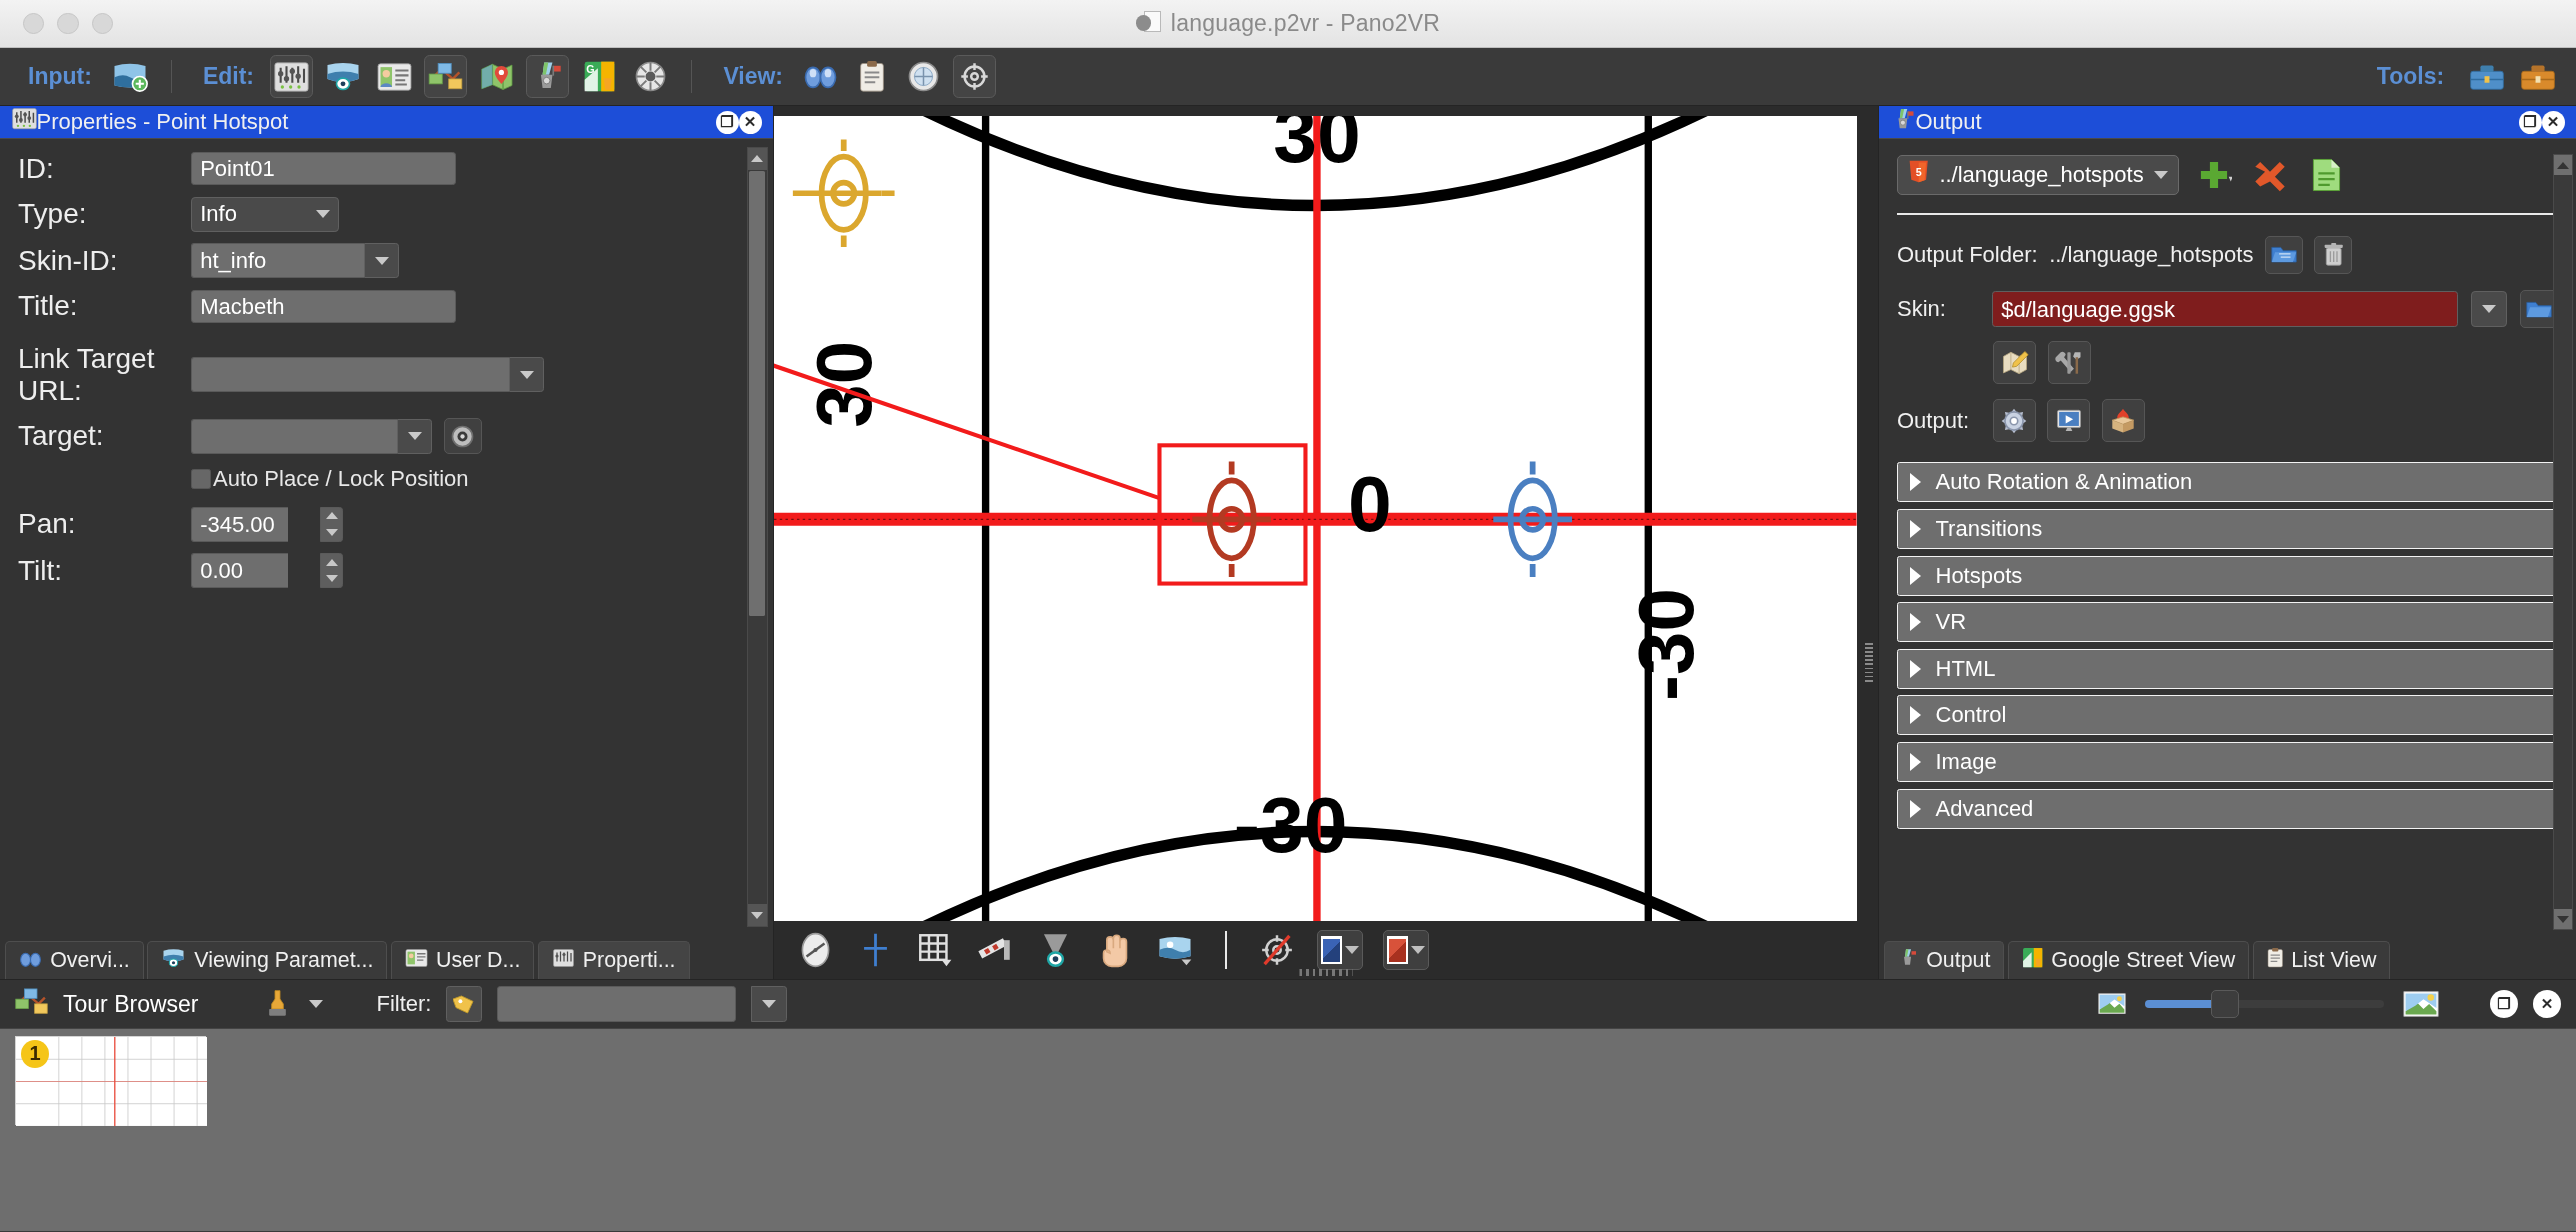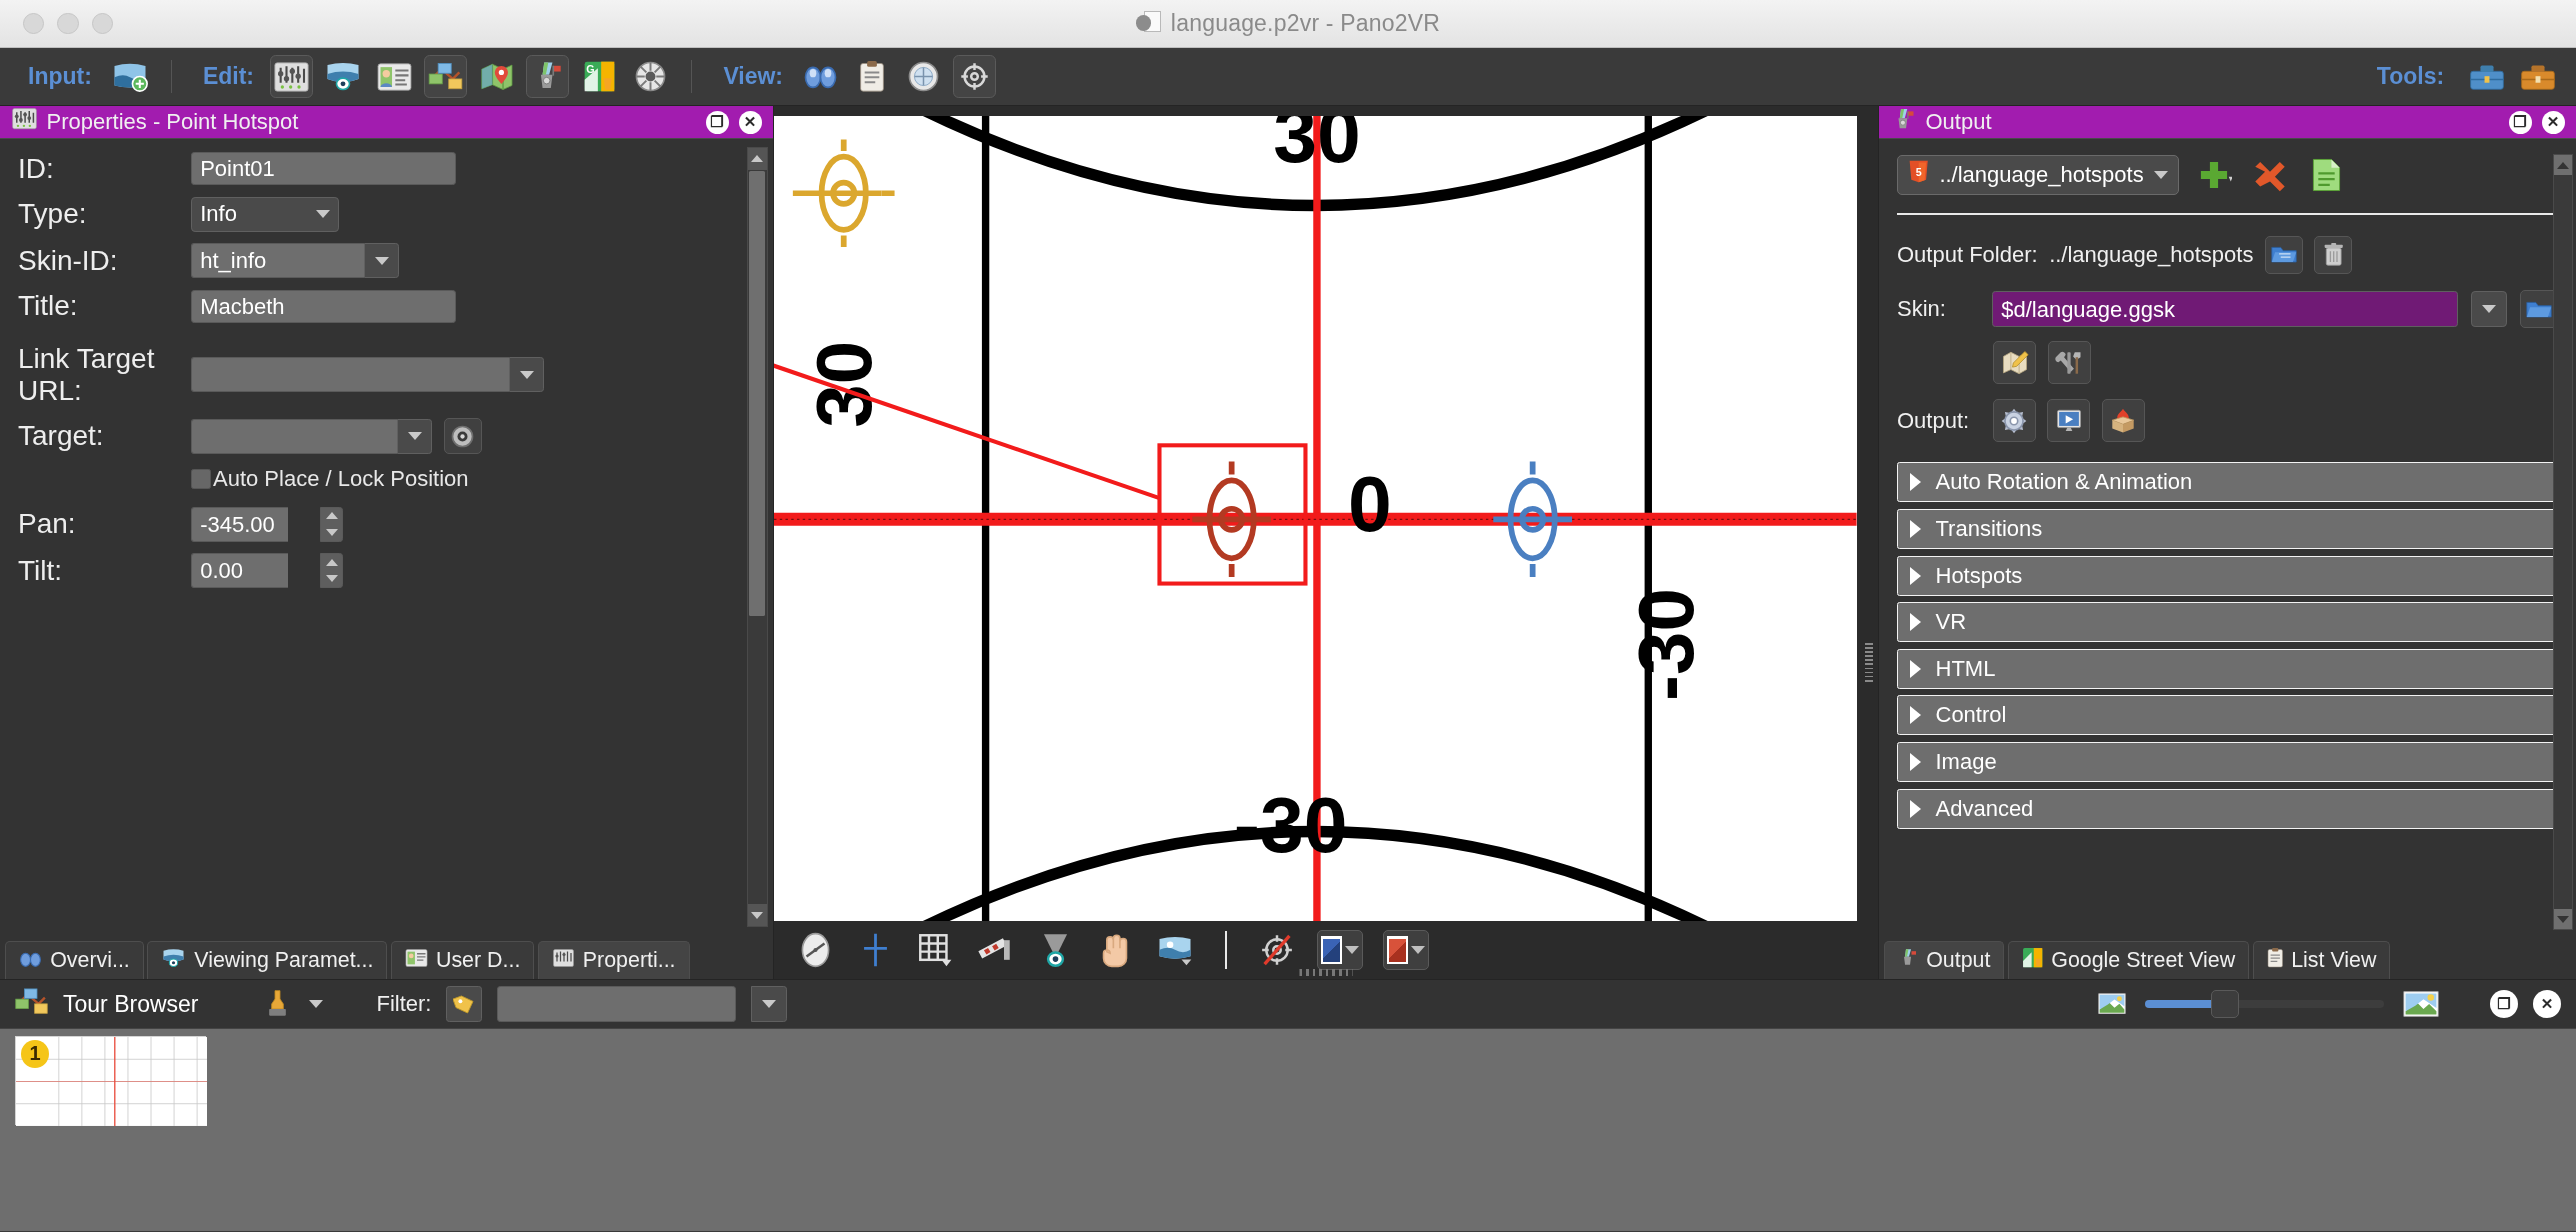--- a/index.html
+++ b/index.html
@@ -44,22 +44,22 @@
   .tb-btn.framed{ border:0.8px solid #5a5a5a; background:#444; }
   .tb-spacer{ flex:1; }
   .tools-label{ color:#5b8fd4;font-weight:bold;font-size:23px;margin-right:13px;}
 
   
   .workspace{ display:flex; height:873px; width:100%; }
 
   
   .left-panel{ width:774px; background:#333; display:flex; flex-direction:column; border-right:0.8px solid #242424;}
   .panel-head{
-    height:33px; display:flex; align-items:center; gap:10px; padding:0 11.5px;
-    background:#a21caf; border-bottom:0.8px solid #4a4a4a;
+    height:33px; display:flex; align-items:center; padding:0 11.5px;
+    background:#1d4ed8; border-bottom:0.8px solid #4a4a4a;
   }
   .panel-head .ptitle{ font-size:22px; color:#f0f0f0; }
   .panel-head .spacer{flex:1;}
   .hdr-btn{ width:23px;height:23px;border-radius:50%;background:#fff;color:#2b2b2b;
             display:flex;align-items:center;justify-content:center;font-size:15px;font-weight:bold;cursor:pointer;}
   .form-area{ flex:1; overflow:hidden; position:relative; padding:13px 0 0 0;}
   .frow{ display:flex; align-items:center; margin-bottom:11.5px; padding-left:18px;}
   .flabel{ width:173px; font-size:28px; color:#eee;}
   .fld{
     background:#6e6e6e;color:#fff;border:0.8px solid #5a5a5a;border-radius:3.3px;
@@ -129,21 +129,21 @@
   .row{ display:flex; align-items:center; gap:15px; }
   .pill{
     background:#4a4a4a;border:0.8px solid #6a6a6a;border-radius:5px;height:40px;
     display:flex;align-items:center;gap:10px;padding:0 10px;color:#fff;font-size:22px;cursor:pointer;
   }
   .iconbtn{ width:41px;height:41px;display:flex;align-items:center;justify-content:center;cursor:pointer;}
   .iconbtn.framed{ background:#404040;border:0.8px solid #565656;border-radius:5px; }
   .hr{ height:1.6px;background:#e9e9e9;margin:18px 0 21.4px 0;}
   .lbl{ font-size:22px; color:#f0f0f0; }
   .skin-fld{
-    background:#701a75;border:0.8px solid #5f5f5f;border-radius:3.3px;height:36px;line-height:35px;
+    background:#7f1d1d;border:0.8px solid #5f5f5f;border-radius:3.3px;height:36px;line-height:35px;
     padding:0 8.2px;font-size:22px;color:#fff;flex:1;
   }
   .sect{
     background:#6e6e6e;border:0.8px solid #f3f3f3;border-radius:2.5px;height:40px;
     display:flex;align-items:center;gap:15px;padding:0 11.5px;margin-bottom:6.6px;font-size:22px;color:#fff;cursor:pointer;
   }
   .tri{ width:0;height:0;border-top:9px solid transparent;border-bottom:9px solid transparent;border-left:11.5px solid #fff;}
   .right-scroll{ position:absolute; right:3.3px; top:15px; bottom:5px; width:20px; background:#3a3a3a;border:0.8px solid #4a4a4a;}
   .right-scroll .sb-ar{position:absolute;left:0;right:0;height:20px;background:#6f6f6f;display:flex;align-items:center;justify-content:center;}
   .right-scroll .sb-ar.t{top:0;} .right-scroll .sb-ar.b{bottom:0;}

